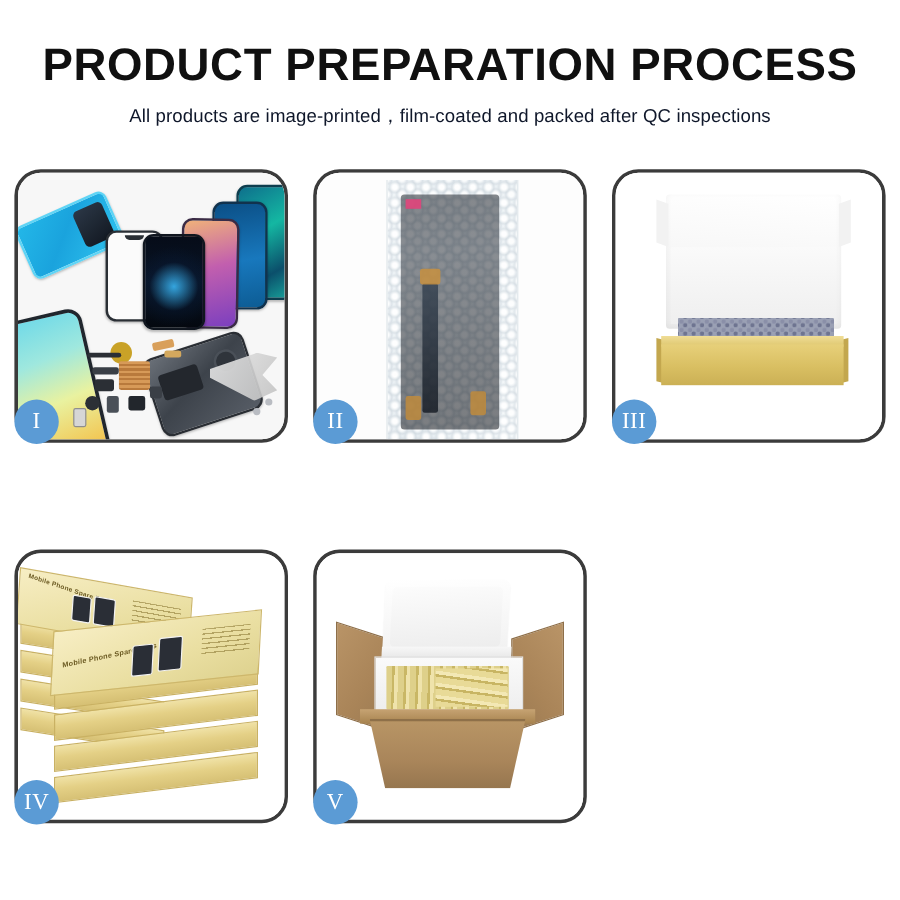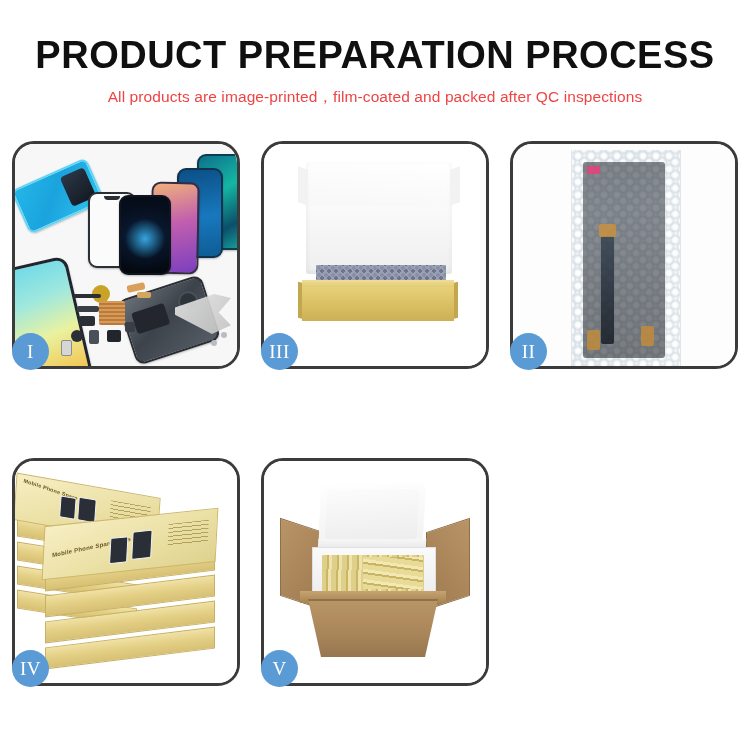--- a/index.html
+++ b/index.html
@@ -37,21 +37,21 @@
     color: #101010;
     line-height: 1.05;
     white-space: nowrap;
   }
   .subtitle {
     margin: 0;
     padding-top: 11px;
     font-family: "Liberation Sans", sans-serif;
     font-size: 15.5px;
     font-weight: 400;
-    color: #ef4444;
+    color: #0f172a;
     letter-spacing: 0.1px;
     white-space: nowrap;
   }
 
   
   .grid {
     position: absolute;
     left: 12px;
     top: 141px;
     width: 726px;
@@ -500,43 +500,43 @@
         <div class="chip" style="left:46px;top:196px;width:9px;height:14px;background:#d6d6d6;border:1px solid #8e8e8e;"></div>
         <div class="chip" style="left:122px;top:148px;width:14px;height:6px;background:#d3a85e;"></div>
         <div class="tweezers"></div>
         <div class="chip" style="left:196px;top:196px;width:6px;height:6px;background:#b9bcc2;border-radius:50%;"></div>
         <div class="chip" style="left:206px;top:188px;width:6px;height:6px;background:#b9bcc2;border-radius:50%;"></div>
       </div>
       <div class="badge">I</div>
     </div>
 
     <div class="panel">
+      <div class="panel-clip p2">
+        <div class="lcd-inside"></div>
+        <div class="lcd-strip"></div>
+        <div class="lcd-conn"></div>
+        <div class="lcd-tab" style="left:74px;top:186px;"></div>
+        <div class="lcd-tab" style="left:128px;top:182px;"></div>
+        <div class="pink-label"></div>
+        <div class="bubble-bag"></div>
+      </div>
+      <div class="badge">II</div>
+    </div>
+
+    <div class="panel">
       <div class="panel-clip p3">
         <div class="foam-lid"></div>
         <div class="foam-body"></div>
         <div class="dark-foam"></div>
         <div class="kraft-side-l"></div>
         <div class="kraft-side-r"></div>
         <div class="kraft-lip"></div>
         <div class="kraft-front"></div>
       </div>
       <div class="badge">III</div>
-    </div>
-
-    <div class="panel">
-      <div class="panel-clip p2">
-        <div class="lcd-inside"></div>
-        <div class="lcd-strip"></div>
-        <div class="lcd-conn"></div>
-        <div class="lcd-tab" style="left:74px;top:186px;"></div>
-        <div class="lcd-tab" style="left:128px;top:182px;"></div>
-        <div class="pink-label"></div>
-        <div class="bubble-bag"></div>
-      </div>
-      <div class="badge">II</div>
     </div>
 
     <div class="panel">
       <div class="panel-clip p4">
 
         <div class="stack-box" style="left:2px;top:66px;width:118px;height:17px;transform:skewY(9deg);"></div>
         <div class="stack-box" style="left:2px;top:90px;width:118px;height:17px;transform:skewY(9deg);"></div>
         <div class="stack-box" style="left:2px;top:114px;width:118px;height:17px;transform:skewY(9deg);"></div>
         <div class="stack-box" style="left:2px;top:138px;width:118px;height:17px;transform:skewY(9deg);"></div>
 

